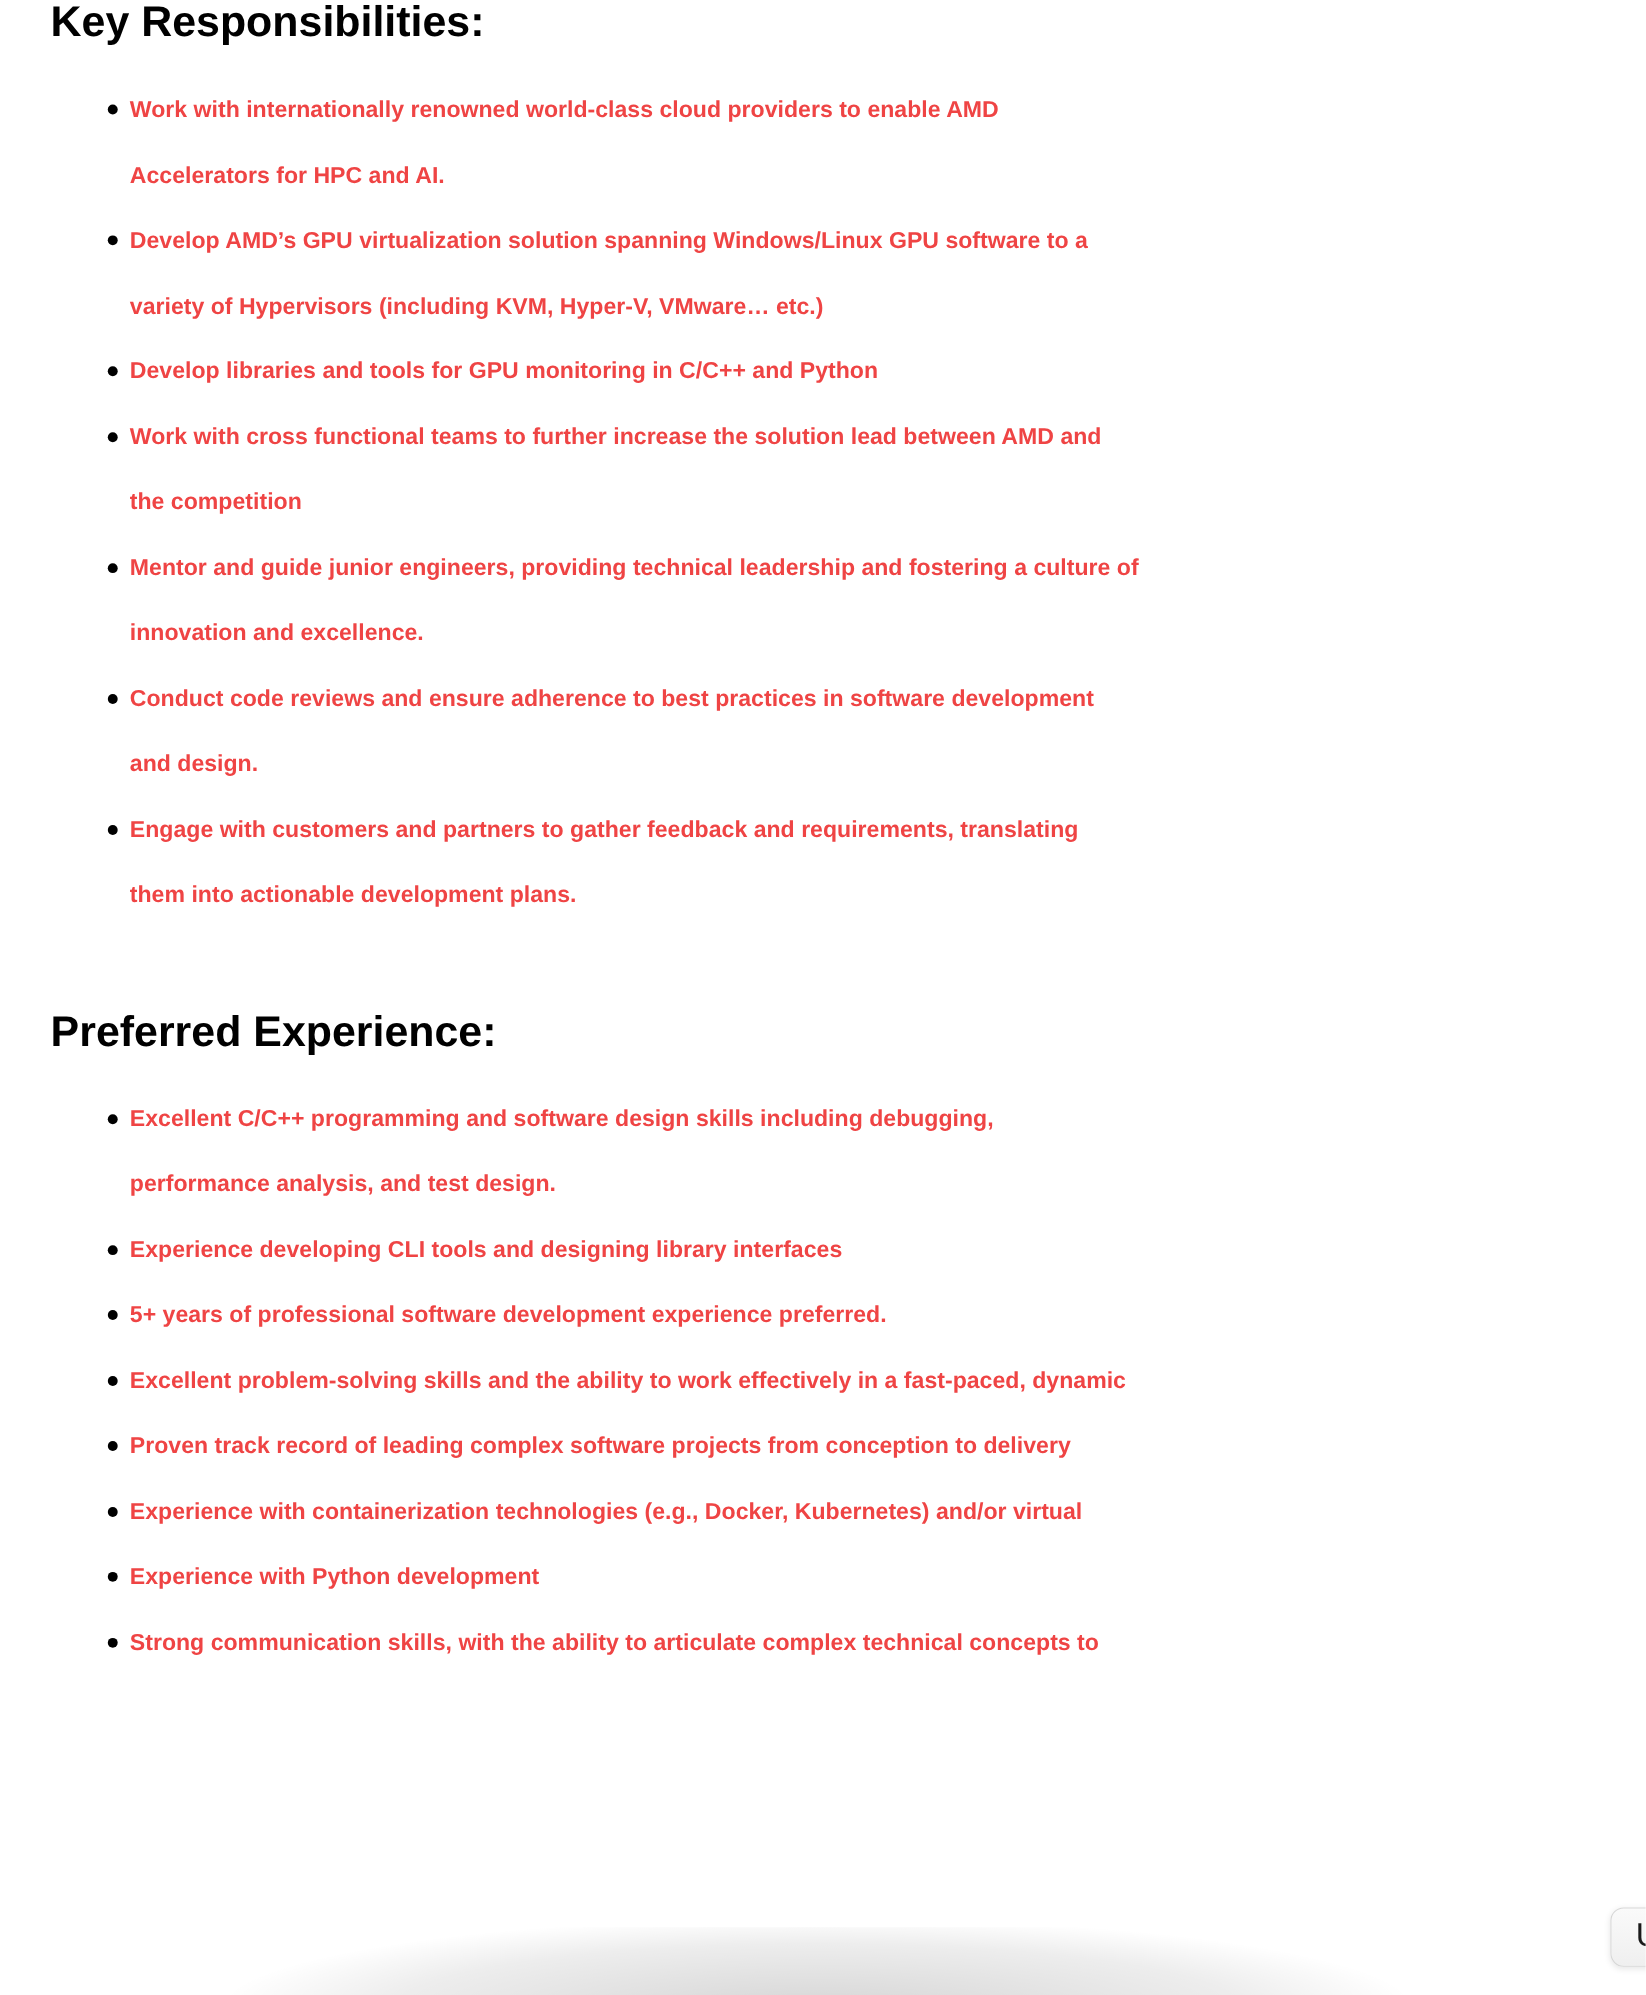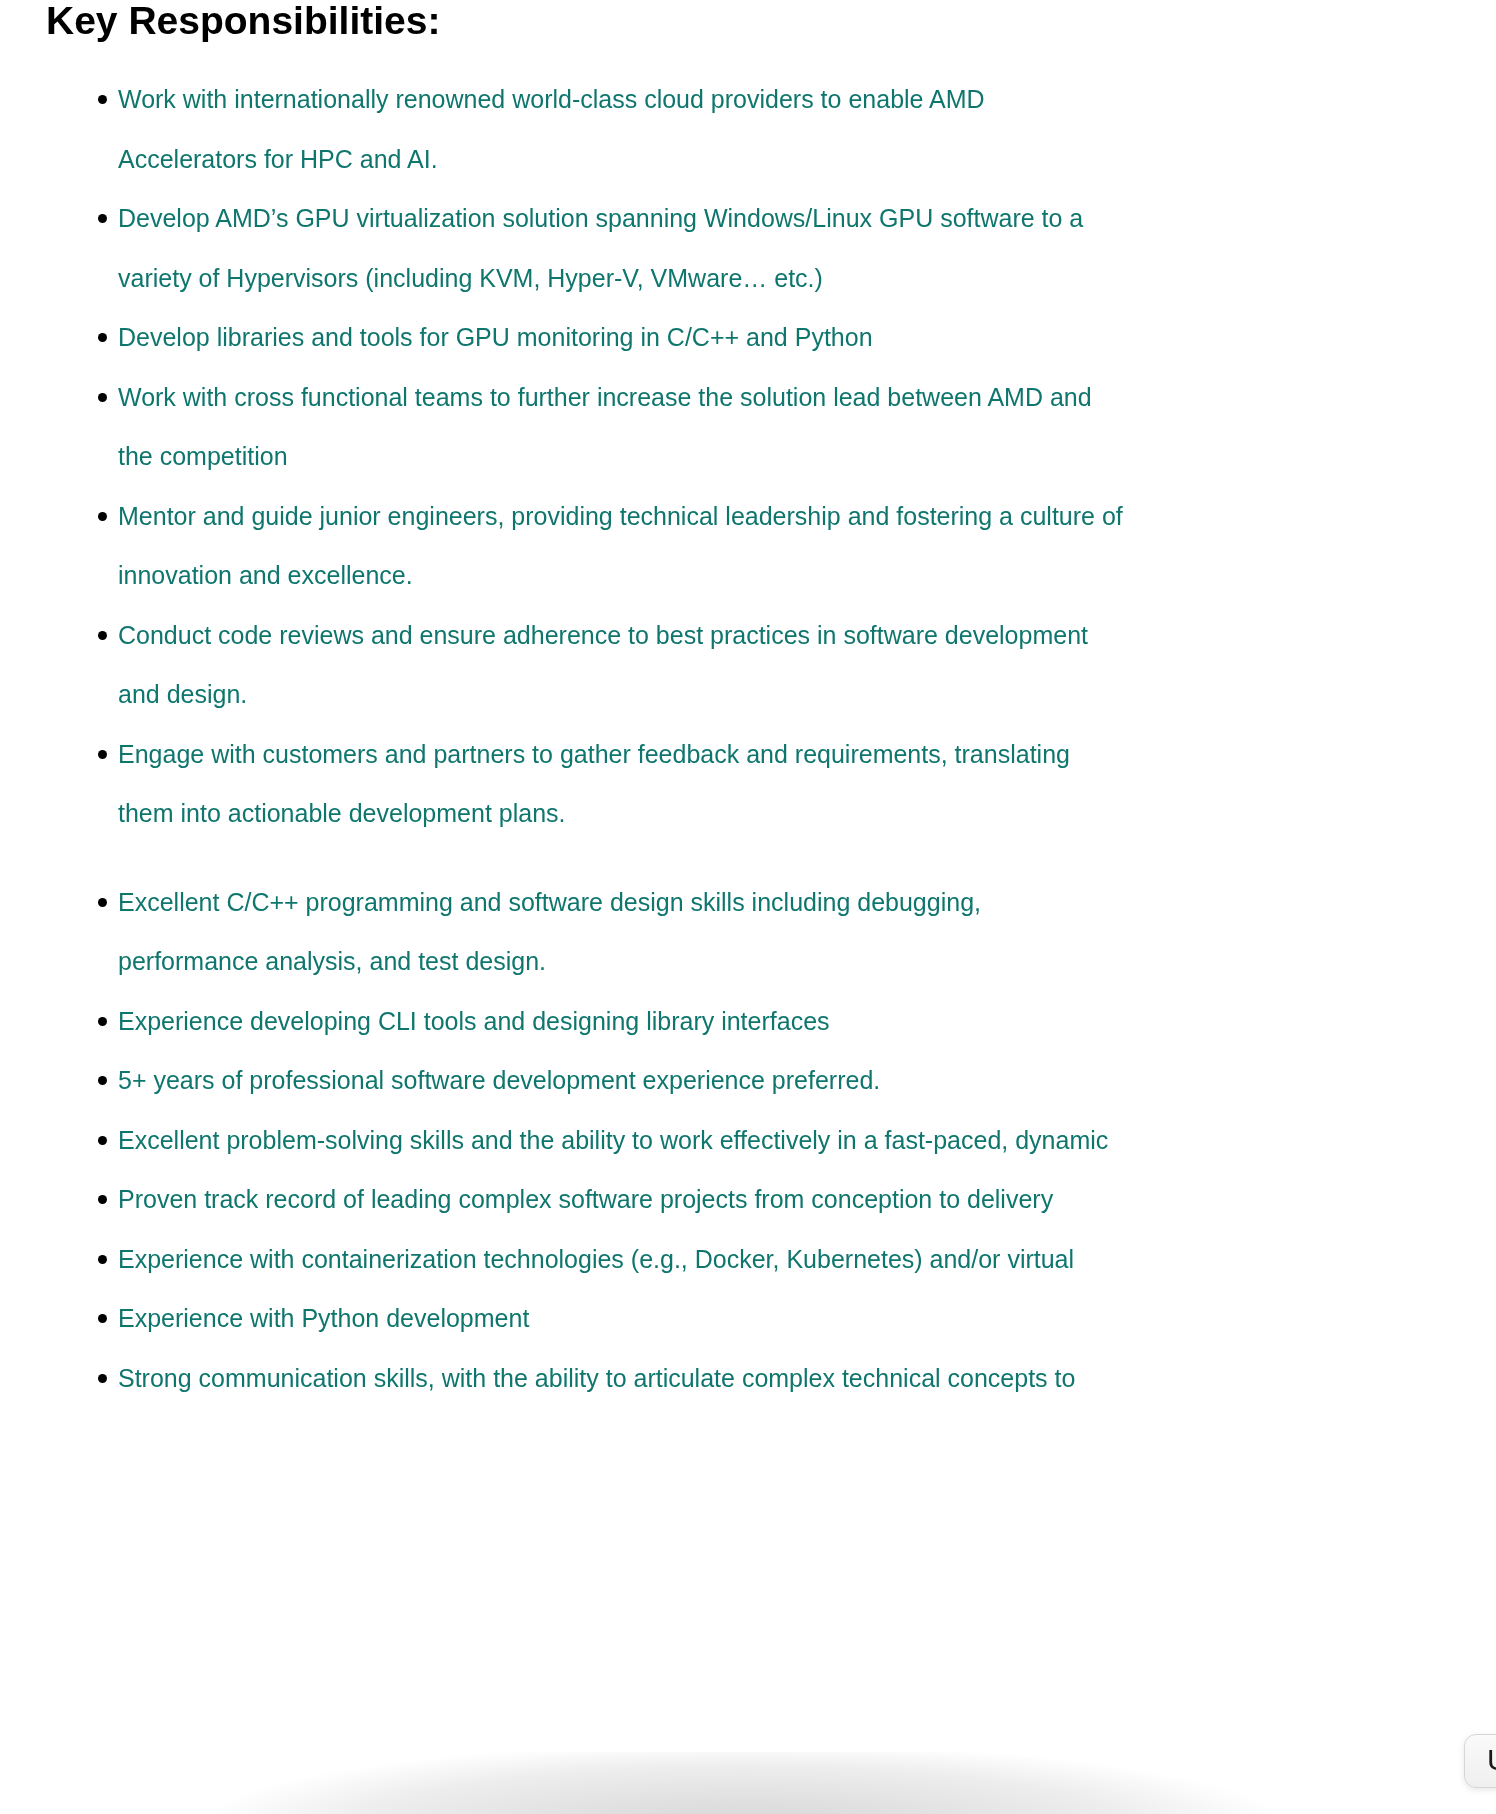--- a/index.html
+++ b/index.html
@@ -31,23 +31,24 @@
   }
   section + h3.section-heading, section ~ section h3.section-heading { margin-top: 0; }
   section.job-section:not(:first-child) h3.section-heading { margin-top: 75px; }
   ul.bullet-list {
     list-style: none;
     margin: 29px 26px 0 0;
     padding: 0 0 0 118px;
   }
   li.list-item {
     position: relative;
-    font-size: 25px;
+    font-size: 21px;
     line-height: 59.5px;
-    color: #0f766e;
+    color: #ef4444;
+    font-weight: bold;
   }
   li.list-item::before {
     content: "";
     position: absolute;
     left: -20px;
     top: 25px;
     width: 9px;
     height: 9px;
     border-radius: 50%;
     background: #000000;
@@ -114,20 +115,21 @@
             <span class="line">Conduct code reviews and ensure adherence to best practices in software development</span>
             <span class="line">and design.</span>
           </li>
           <li class="list-item">
             <span class="line">Engage with customers and partners to gather feedback and requirements, translating</span>
             <span class="line">them into actionable development plans.</span>
           </li>
         </ul>
       </section>
       <section class="job-section">
+        <h3 class="section-heading">Preferred Experience:</h3>
         <ul class="bullet-list">
           <li class="list-item">
             <span class="line">Excellent C/C++ programming and software design skills including debugging,</span>
             <span class="line">performance analysis, and test design.</span>
           </li>
           <li class="list-item">
             <span class="line">Experience developing CLI tools and designing library interfaces</span>
           </li>
           <li class="list-item">
             <span class="line">5+ years of professional software development experience preferred.</span>

